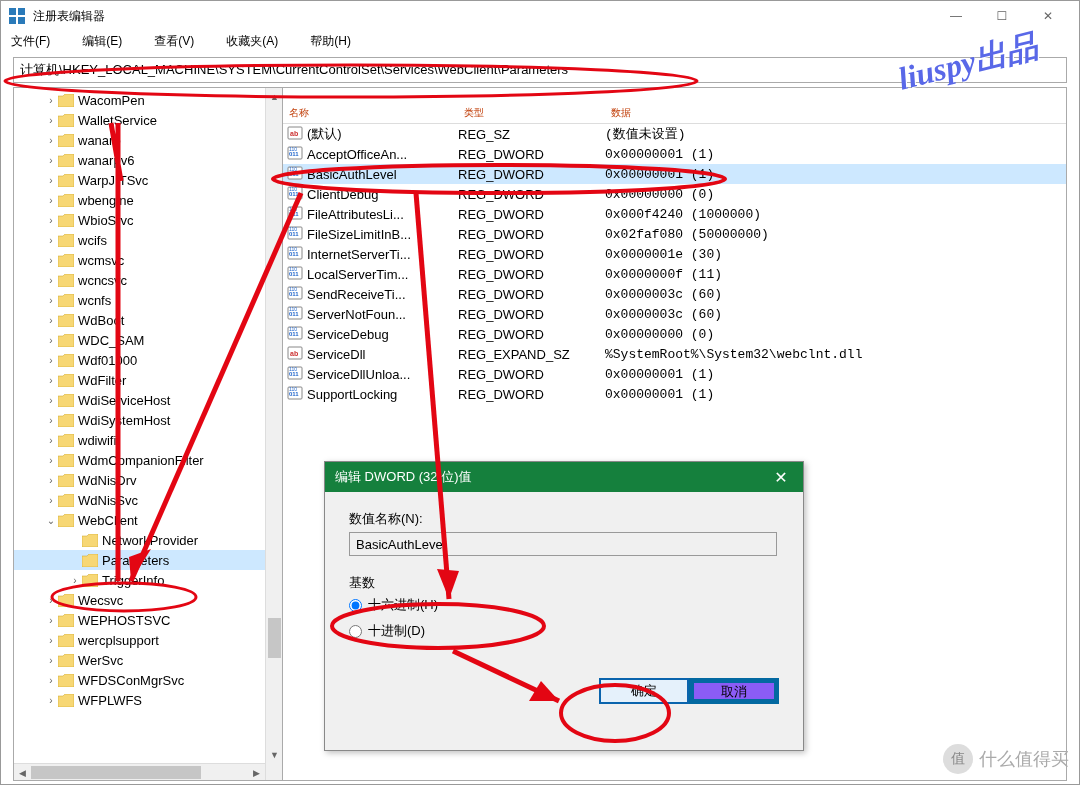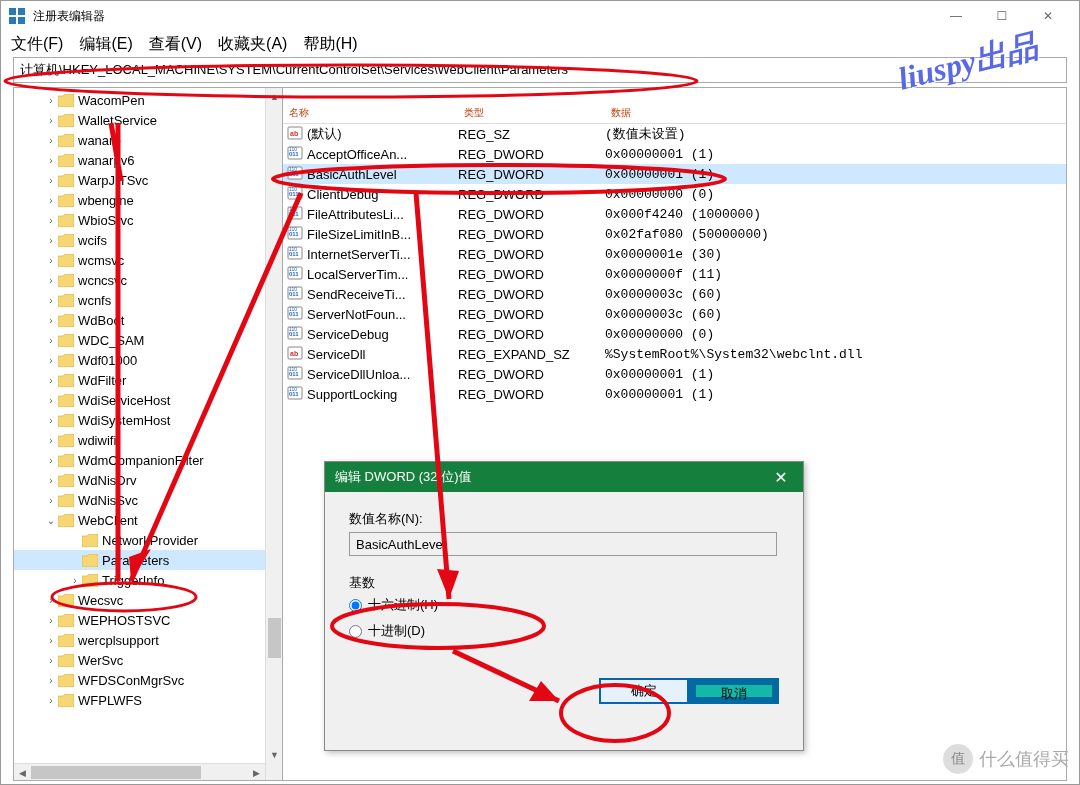--- a/index.html
+++ b/index.html
@@ -4,21 +4,21 @@
 <style>
 * { box-sizing: border-box; margin: 0; padding: 0; font-family: "Microsoft YaHei", "Segoe UI", sans-serif; }
 body { width: 1080px; height: 785px; background: #fff; position: relative; overflow: hidden; border: 1px solid #999; }
 
 .titlebar { height: 30px; display: flex; align-items: center; padding: 0 8px; background: #fff; }
 .titlebar .app-icon { width: 16px; height: 16px; margin-right: 8px; }
 .titlebar .title { font-size: 12px; flex: 1; }
 .titlebar .win-btns { display: flex; }
 .titlebar .win-btn { width: 46px; height: 30px; display: flex; align-items: center; justify-content: center; color: #666; font-size: 12px; }
 
-.menubar { height: 26px; display: flex; align-items: flex-end; padding: 0 4px; font-size: 16px; gap: 4px; }
+.menubar { height: 26px; display: flex; align-items: flex-start; padding: 0 4px; font-size: 12px; gap: 20px; }
 .menubar .menu-item { padding: 2px 6px; }
 
 .addressbar { height: 26px; border: 1px solid #aaa; margin: 0 12px 4px 12px; display: flex; align-items: center; padding: 0 6px; font-size: 13px; background: #fff; }
 
 .content { display: flex; height: 694px; margin: 0 12px; border: 1px solid #aaa; }
 .tree-pane { width: 269px; border-right: 1px solid #aaa; overflow: hidden; position: relative; }
 .tree { padding-top: 2px; font-size: 13px; }
 .tree-row { height: 20px; display: flex; align-items: center; padding-left: 30px; white-space: nowrap; }
 .tree-row.level2 { padding-left: 54px; }
 .chev { width: 14px; text-align: center; color: #666; font-size: 10px; }
@@ -44,21 +44,21 @@
 .dialog-body { padding: 18px 24px; font-size: 13px; }
 .field-label { margin-bottom: 4px; }
 .field-input { width: 428px; height: 24px; border: 1px solid #999; padding: 0 6px; background: #fff; font-size: 13px; }
 .field-input.readonly { background: #f0f0f0; }
 .dialog-row2 { display: flex; margin-top: 18px; gap: 20px; }
 .dialog-row2 .left { flex: 0 0 210px; }
 .dialog-row2 .right { flex: 1; }
 .radio-row { display: flex; align-items: center; margin-bottom: 8px; }
 .radio-row input { margin-right: 6px; }
 .dialog-btns { display: flex; justify-content: flex-end; margin-top: 30px; }
-.dialog-btn { width: 90px; height: 26px; border: 7px solid #0369a1; background: #14b8a6; font-size: 13px; }
+.dialog-btn { width: 90px; height: 26px; border: 5px solid #0369a1; background: #8b5cf6; font-size: 13px; }
 .dialog-btn.primary { border: 2px solid #0a64ad; background: #e5f1fb; }
 
 .scrollbar-v { position: absolute; right: 0; top: 0; bottom: 0; width: 17px; background: #f0f0f0; border-left: 1px solid #ddd; }
 .scrollbar-h { position: absolute; left: 0; right: 17px; bottom: 0; height: 17px; background: #f0f0f0; border-top: 1px solid #ddd; }
 .sb-btn { width: 17px; height: 17px; background: #f0f0f0; color: #666; font-size: 9px; display: flex; align-items: center; justify-content: center; }
 .sb-thumb { position: absolute; background: #c6c6c6; }
 
 .annotation { position: absolute; pointer-events: none; }
 .anno-path { stroke: #e30613; fill: none; }
 

